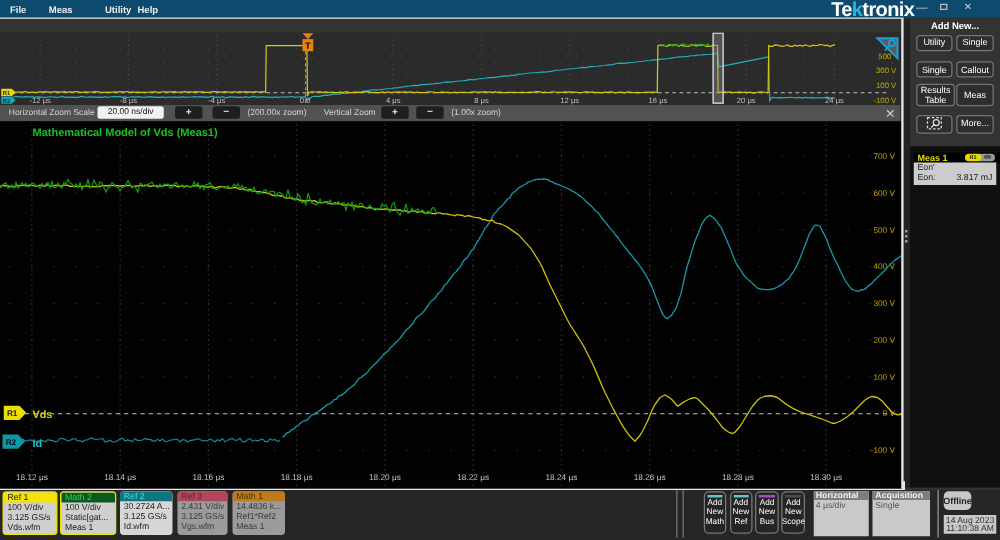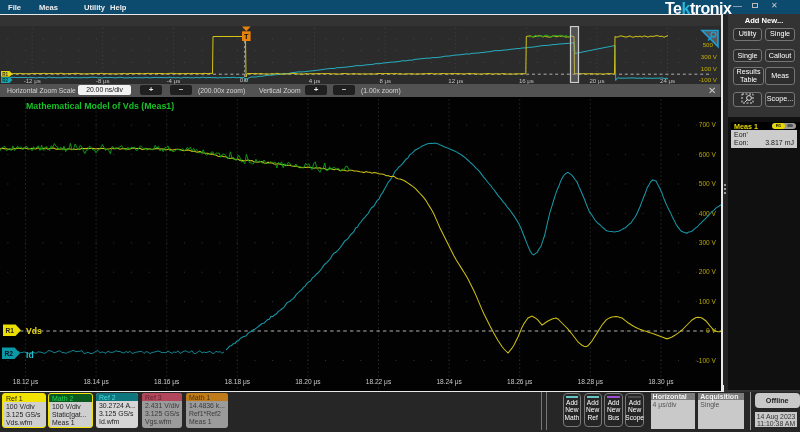--- a/index.html
+++ b/index.html
@@ -1498,21 +1498,21 @@
 <div class="btn" style="left:765px;top:49px;width:30px;height:13px">Callout</div>
 <div class="btn" style="left:733px;top:67px;width:31px;height:18px">Results<br>Table</div>
 <div class="btn" style="left:765px;top:67px;width:30px;height:18px">Meas</div>
 <div class="btn" style="left:733px;top:91.5px;width:29px;height:15px">
  <svg width="16" height="12">
         <rect x="2" y="1" width="11" height="9" fill="none" stroke="#ddd" stroke-width="1" stroke-dasharray="2 1.5"></rect>
         <circle cx="9" cy="5" r="2.4" fill="none" stroke="#ddd"></circle>
         <path d="M7.5,6.5 L5,9" stroke="#ddd"></path>
       </svg>
 </div>
-<div class="btn" style="left:765px;top:91.5px;width:30px;height:15px">Scope...</div>
+<div class="btn" style="left:765px;top:91.5px;width:30px;height:15px">More...</div>
 
 <div class="abs" style="left:728px;top:117px;width:72px;height:273px;background:#101010"></div>
 <div class="abs" style="left:731px;top:121.5px;width:69px;height:8px;background:#000">
  <div class="abs" style="left:3px;top:0.5px;font-size:7.2px;font-weight:bold;color:#e8d800">Meas 1</div>
  <div class="abs" style="left:41px;top:1px;width:24px;height:6px;border-radius:3px;background:#9a9a9a;overflow:hidden">
    <div class="abs" style="left:0;top:0;width:13px;height:6px;background:#e8d800;border-radius:3px;color:#111;font-size:4.4px;font-weight:bold;text-align:center;line-height:6px">R1</div>
    <div class="abs" style="left:15px;top:1.2px;width:6px;height:3px;background:#555;border-radius:2px"></div>
  </div>
 </div>
 <div class="abs" style="left:731px;top:129.5px;width:66px;height:18.5px;background:#ccc;color:#1a1a1a;font-size:7px">
@@ -1563,15 +1563,15 @@
 
 <div class="abs" style="left:650.6px;top:392.5px;width:44.4px;height:36px;background:#c9c9c9;overflow:hidden">
  <div style="height:7.5px;background:#7d7d7d;color:#f2f2f2;font-size:7px;font-weight:bold;padding-left:2px;line-height:8px">Horizontal</div>
  <div style="font-size:6.9px;color:#555;padding-left:2px;padding-top:1px">4 μs/div</div>
 </div>
 <div class="abs" style="left:698.3px;top:392.5px;width:45.3px;height:36px;background:#c9c9c9;overflow:hidden">
  <div style="height:7.5px;background:#7d7d7d;color:#f2f2f2;font-size:7px;font-weight:bold;padding-left:2px;line-height:8px">Acquisition</div>
  <div style="font-size:6.9px;color:#555;padding-left:2px;padding-top:1px">Single</div>
 </div>
 <div class="abs" style="left:749.5px;top:392px;width:1px;height:38px;background:#999"></div>
-<div class="abs" style="left:754.7px;top:392.6px;width:45px;height:15px;background:#c9c9c9;border-radius:4px;text-align:center;font-size:7.2px;font-weight:bold;color:#222;line-height:15px">Offline</div>
+<div class="abs" style="left:754.7px;top:392.6px;width:22px;height:15px;background:#c9c9c9;border-radius:4px;text-align:center;font-size:7.2px;font-weight:bold;color:#222;line-height:15px">Offline</div>
 <div class="abs" style="left:755.4px;top:412.3px;width:41.3px;height:14.4px;background:#c9c9c9;text-align:center;font-size:6.9px;color:#333;line-height:7.2px;padding-top:0.5px">14 Aug 2023<br>11:10:38 AM</div>
 
 </div>
 </body></html>

